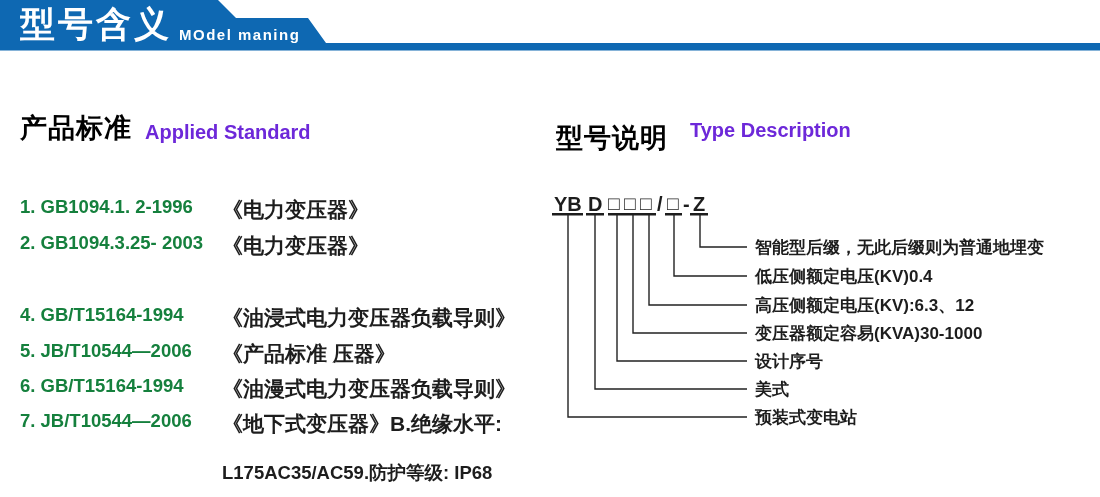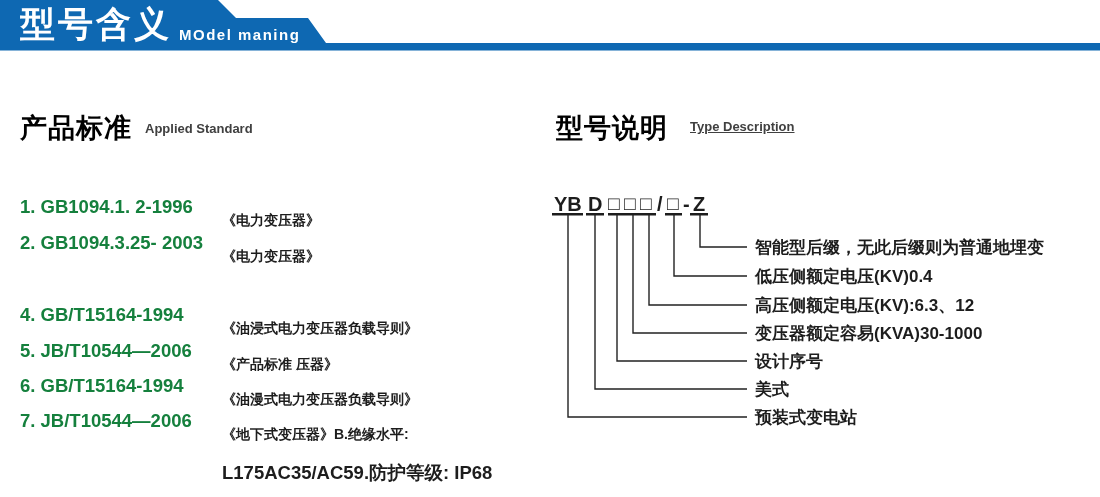--- a/index.html
+++ b/index.html
@@ -17,33 +17,33 @@
   .banner-sub {
     position:absolute; left:179px; top:26px; color:#ffffff; font-weight:bold;
     font-size:15px; letter-spacing:1.5px; white-space:nowrap;
   }
   
   .sec-zh {
     position:absolute; color:#000000; font-weight:bold; font-size:27px;
     letter-spacing:1px; white-space:nowrap;
   }
   .sec-en {
-    position:absolute; color:#404040; font-weight:600; font-size:13px; white-space:nowrap;
+    position:absolute; color:#6d28d9; font-weight:600; font-size:20px; white-space:nowrap;
   }
   .sec-zh.left { left:20px; top:110px; }
   .sec-en.left { left:145px; top:121px; }
-  .sec-zh.right { left:556px; top:110px; }
-  .sec-en.right { left:690px; top:119px;text-decoration:underline; }
+  .sec-zh.right { left:556px; top:120px; }
+  .sec-en.right { left:690px; top:119px; }
   
   .std-row { position:absolute; left:20px; width:530px; height:24px; white-space:nowrap; }
   .std-code {
     position:absolute; left:0; top:0; font-size:18.5px; font-weight:600; color:#15803d;
   }
   .std-title {
-    position:absolute; left:202px; top:0; font-size:14px; font-weight:600; color:#1d1d1d;margin-top:16px;
+    position:absolute; left:202px; top:0; font-size:21px; font-weight:600; color:#1d1d1d;
   }
   .std-cont {
     position:absolute; left:222px; top:447px; font-size:18.5px; font-weight:600;
     color:#1d1d1d; white-space:nowrap;margin-top:13px;
   }
   
   .diagram { position:absolute; left:548px; top:188px; }
   .diagram text { fill:#1d1d1d; font-family:"Liberation Sans","DejaVu Sans",sans-serif; }
   .code-tok { font-size:20px; font-weight:bold; }
   .code-box { font-size:19px; font-weight:bold; }

